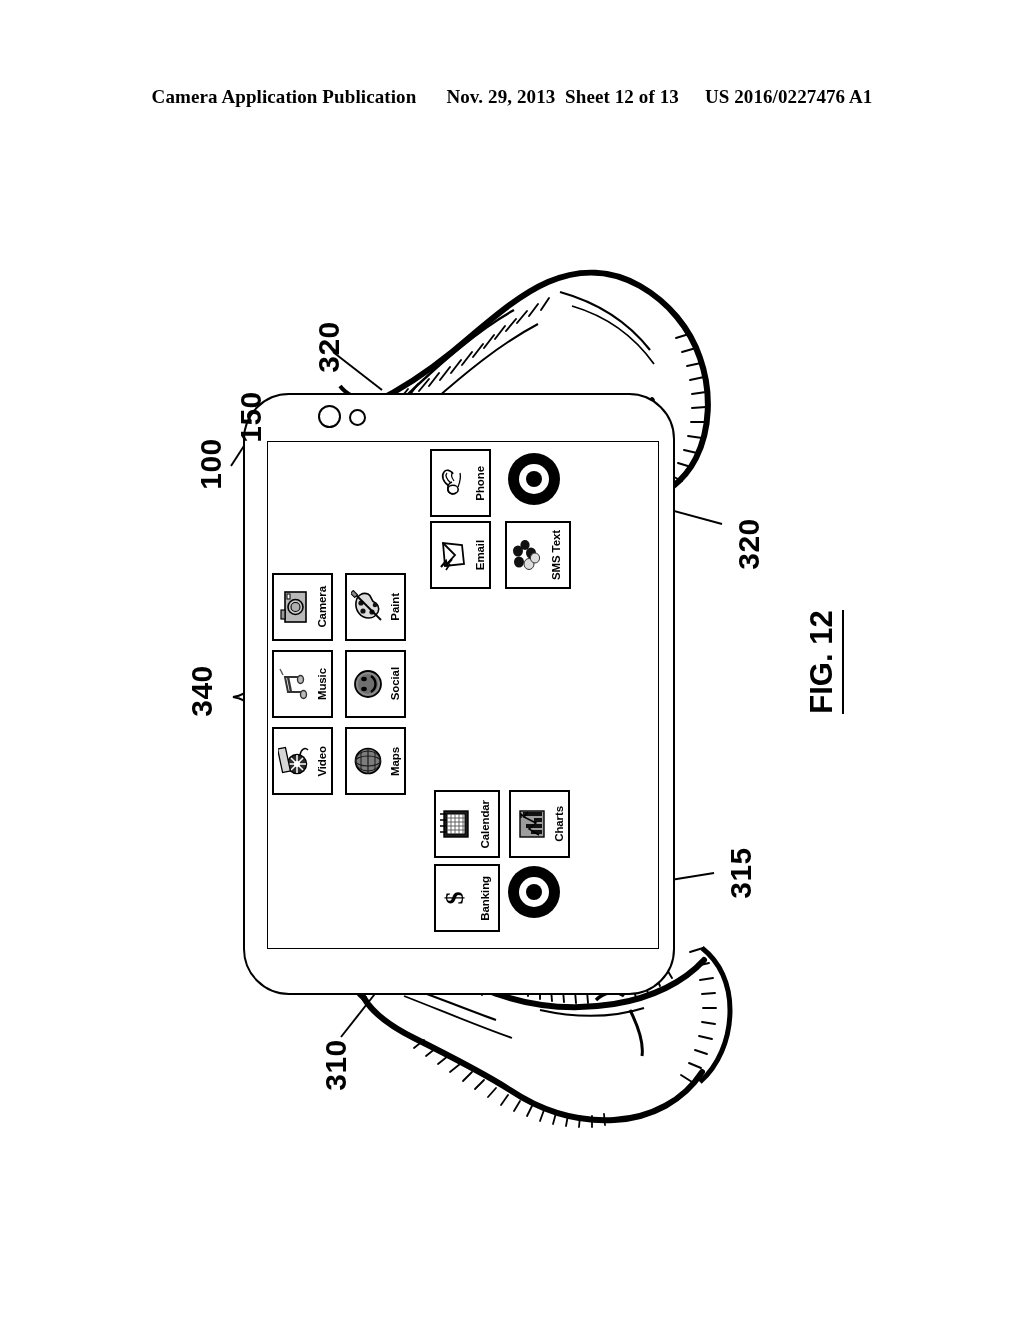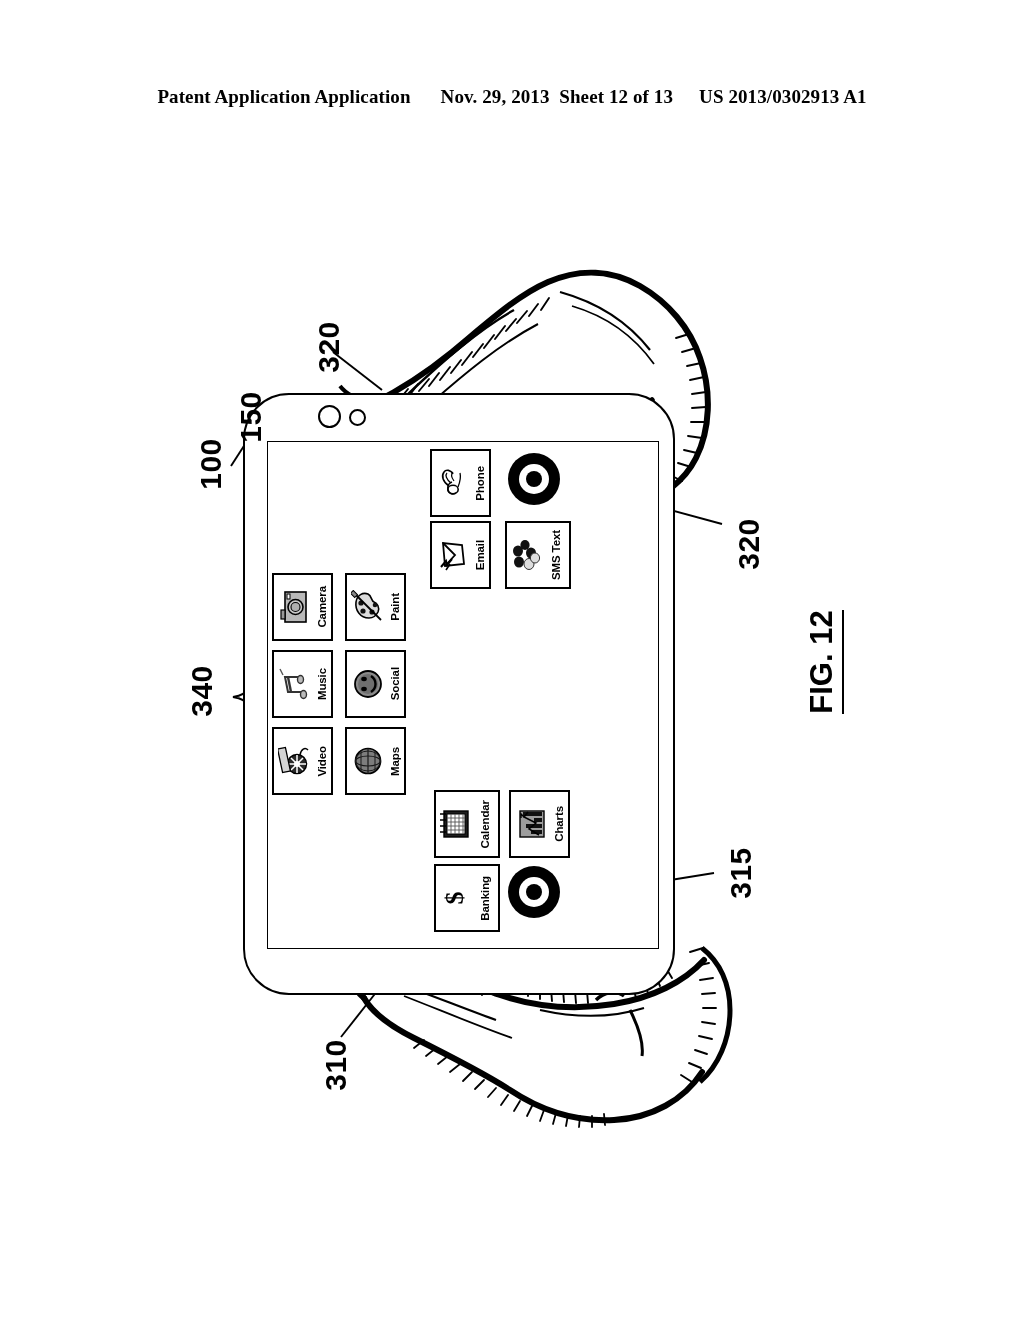--- a/index.html
+++ b/index.html
@@ -182,21 +182,21 @@
     left: 0; top: 0;
     width: 1024px;
     height: 1320px;
     pointer-events: none;
   }
 </style>
 </head>
 <body>
 
 <div id="patent-header">
-  <span class="hseg">Patent Application Application</span><span class="gap-a"></span><span class="hseg">Nov. 29, 2013</span>&nbsp;&nbsp;<span class="hseg">Sheet 12 of 13</span><span class="gap-b"></span><span class="hseg">US 2013/0302913 A1</span>
+  <span class="hseg">Camera Application Publication</span><span class="gap-a"></span><span class="hseg">Nov. 29, 2013</span>&nbsp;&nbsp;<span class="hseg">Sheet 12 of 13</span><span class="gap-b"></span><span class="hseg">US 2016/0227476 A1</span>
 </div>
 
 <div id="figure-stage">
 
   <svg id="overlay" viewBox="0 0 1024 1320">
 
     <g fill="none" stroke="#000">
 
       <path d="M372 404
                C 392 394, 420 378, 452 352

